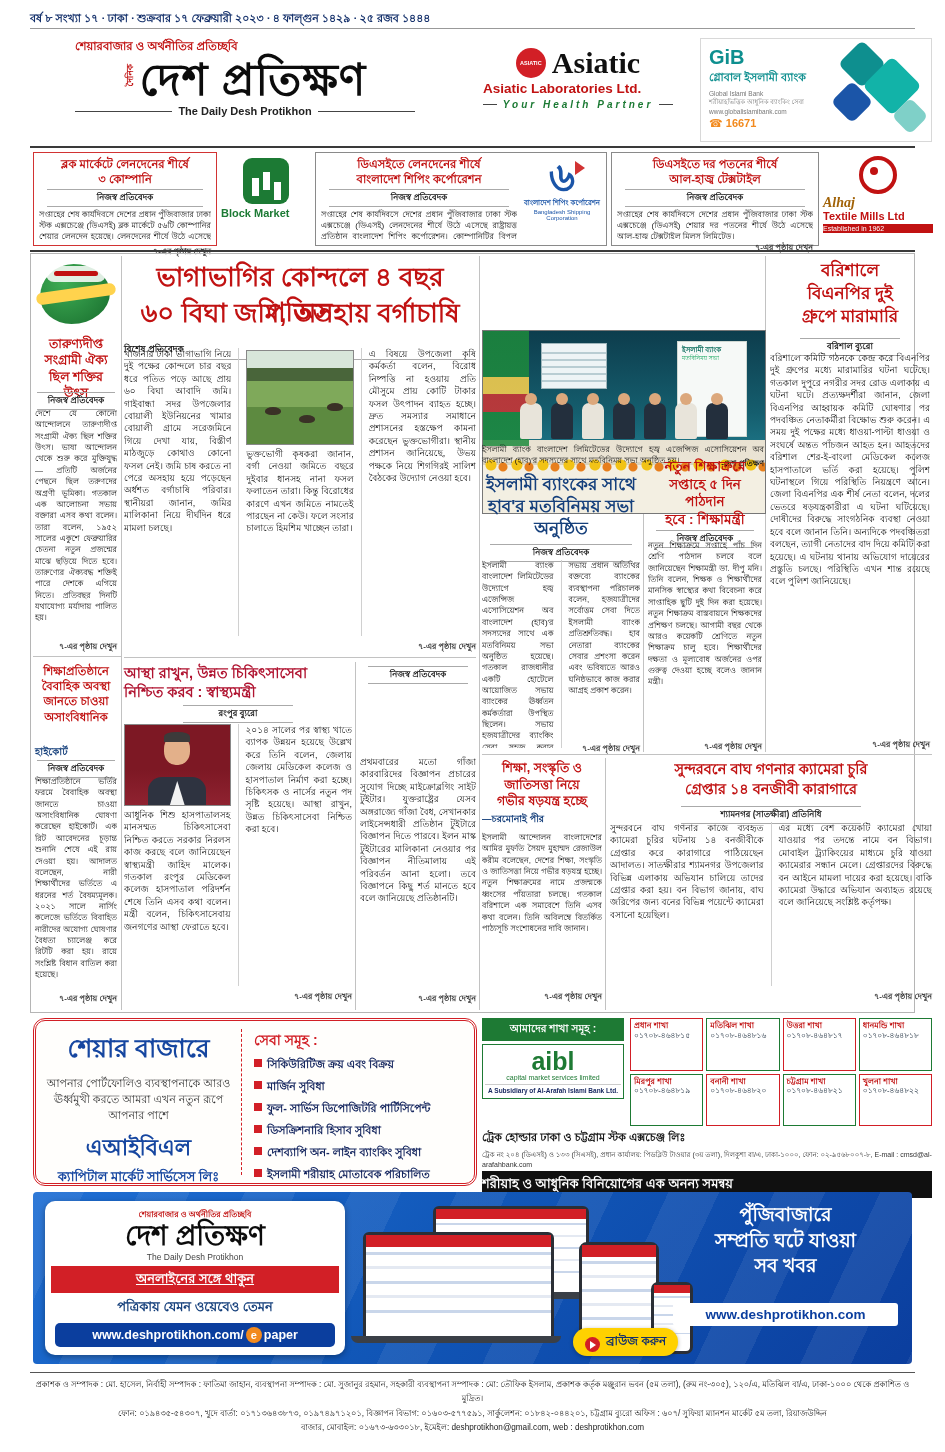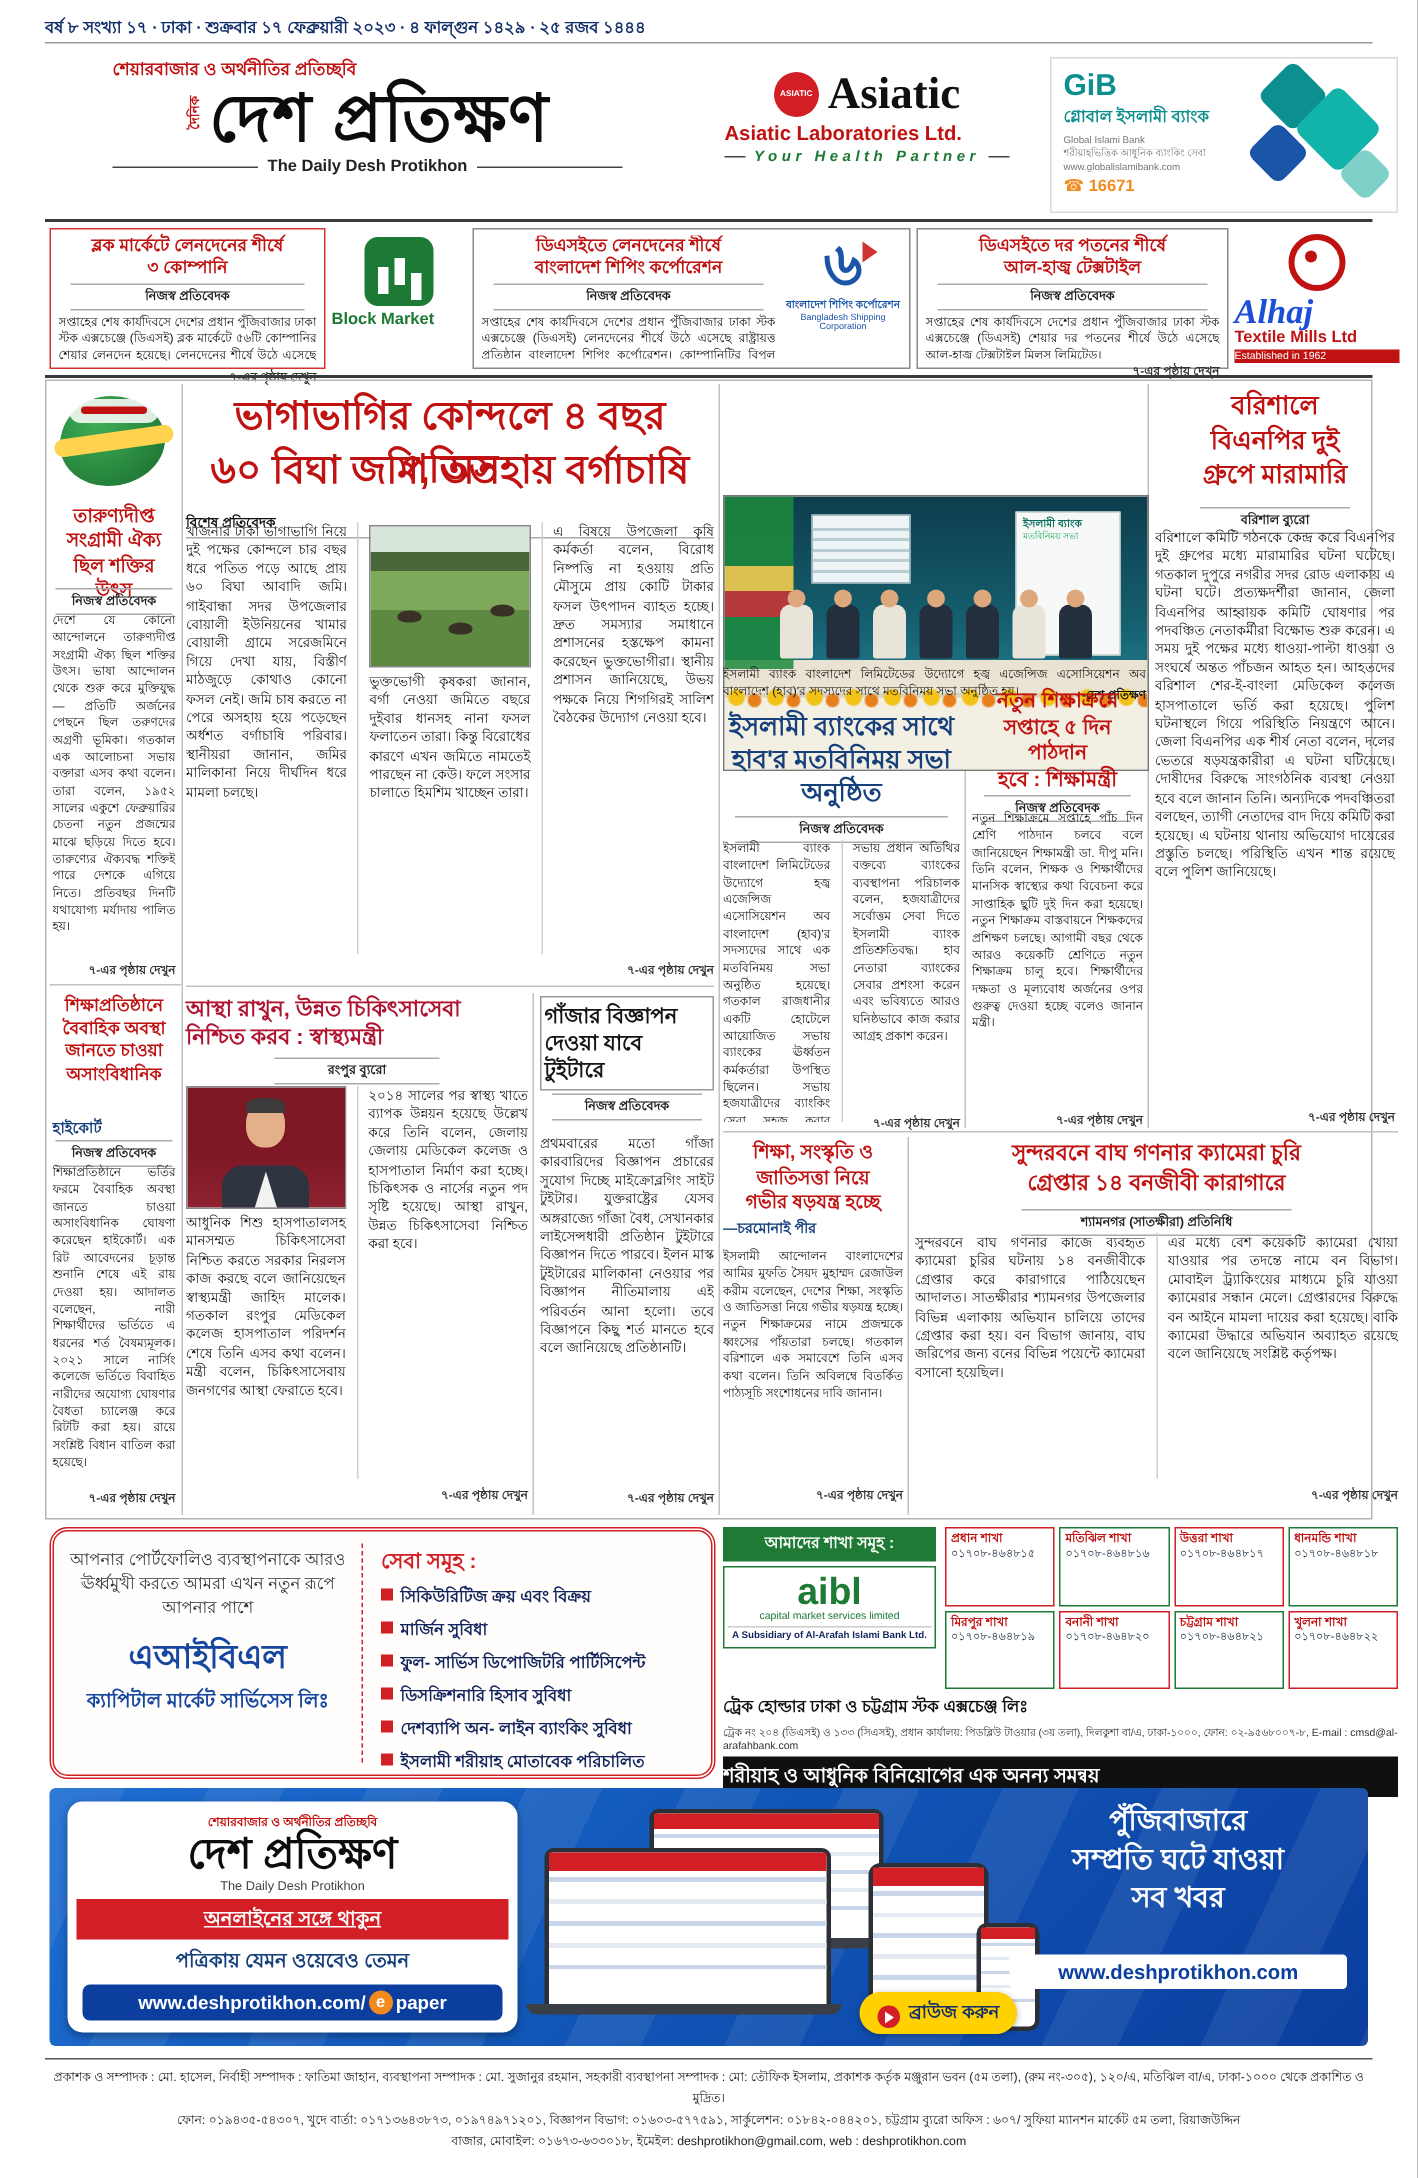--- a/index.html
+++ b/index.html
@@ -189,21 +189,21 @@
   <div class="abs brief" style="left:611px;top:152px;width:208px;height:94px;">
     <h3 class="hred">ডিএসইতে দর পতনের শীর্ষে</h3>
     <h3 class="hred">আল-হাজ্ব টেক্সটাইল</h3>
     <div class="byline">নিজস্ব প্রতিবেদক</div>
     <div class="b8 jt clip" style="height:30px;">সপ্তাহের শেষ কার্যদিবসে দেশের প্রধান পুঁজিবাজার ঢাকা স্টক এক্সচেঞ্জে (ডিএসই) শেয়ার দর পতনের শীর্ষে উঠে এসেছে আল-হাজ্ব টেক্সটাইল মিলস লিমিটেড।</div>
     <div class="more">৭-এর পৃষ্ঠায় দেখুন</div>
   </div>
 
   <div class="abs ctr" style="left:823px;top:154px;width:110px;height:90px;">
     <div class="alhaj-em"></div>
-    <div style="font-family:'Liberation Serif',serif;font-size:23px;font-weight:bold;font-style:italic;color:#1d4ed8;line-height:1;">Alhaj</div>
+    <div style="font-family:'Liberation Serif',serif;font-size:14px;font-weight:bold;font-style:italic;color:#a16207;line-height:1;">Alhaj</div>
     <div style="font-size:11px;font-weight:bold;color:#c11212;">Textile Mills Ltd</div>
     <div style="font-size:7px;color:#fff;background:#c11212;margin-top:2px;padding:1px 0;">Established in 1962</div>
   </div>
 
   <div class="hrh" style="left:30px;top:250px;width:885px;"></div>
 
   <div class="abs" style="left:30px;top:253px;width:885px;height:760px;border:1px solid #b5b5b5;box-sizing:border-box;"></div>
 
   <div class="vr" style="left:121px;top:256px;height:754px;"></div>
   <div class="vr" style="left:479px;top:256px;height:754px;"></div>
@@ -267,25 +267,20 @@
         <div class="pm-body"></div>
         <div class="pm-shirt"></div>
       </div>
       <div class="b9 jt">আধুনিক শিশু হাসপাতালসহ মানসম্মত চিকিৎসাসেবা নিশ্চিত করতে সরকার নিরলস কাজ করছে বলে জানিয়েছেন স্বাস্থ্যমন্ত্রী জাহিদ মালেক। গতকাল রংপুর মেডিকেল কলেজ হাসপাতাল পরিদর্শন শেষে তিনি এসব কথা বলেন। মন্ত্রী বলেন, চিকিৎসাসেবায় জনগণের আস্থা ফেরাতে হবে।</div>
     </div>
     <div class="col b9 jt clip">২০১৪ সালের পর স্বাস্থ্য খাতে ব্যাপক উন্নয়ন হয়েছে উল্লেখ করে তিনি বলেন, জেলায় জেলায় মেডিকেল কলেজ ও হাসপাতাল নির্মাণ করা হচ্ছে। চিকিৎসক ও নার্সের নতুন পদ সৃষ্টি হয়েছে। আস্থা রাখুন, উন্নত চিকিৎসাসেবা নিশ্চিত করা হবে।</div>
   </div>
   <div class="abs more" style="left:226px;top:988px;width:126px;">৭-এর পৃষ্ঠায় দেখুন</div>
 
   <div class="abs" style="left:360px;top:664px;width:116px;">
-    <div class="ctr" style="font-size:14px;font-weight:bold;color:#141414;line-height:1.3;border:1px solid #999;padding:3px 2px;">
-      <div>গাঁজার বিজ্ঞাপন</div>
-      <div>দেওয়া যাবে</div>
-      <div>টুইটারে</div>
-    </div>
     <div class="byline">নিজস্ব প্রতিবেদক</div>
   </div>
   <div class="abs b9 jt clip" style="left:360px;top:756px;width:116px;height:230px;">প্রথমবারের মতো গাঁজা কারবারিদের বিজ্ঞাপন প্রচারের সুযোগ দিচ্ছে মাইক্রোব্লগিং সাইট টুইটার। যুক্তরাষ্ট্রের যেসব অঙ্গরাজ্যে গাঁজা বৈধ, সেখানকার লাইসেন্সধারী প্রতিষ্ঠান টুইটারে বিজ্ঞাপন দিতে পারবে। ইলন মাস্ক টুইটারের মালিকানা নেওয়ার পর বিজ্ঞাপন নীতিমালায় এই পরিবর্তন আনা হলো। তবে বিজ্ঞাপনে কিছু শর্ত মানতে হবে বলে জানিয়েছে প্রতিষ্ঠানটি।</div>
   <div class="abs more" style="left:360px;top:990px;width:116px;">৭-এর পৃষ্ঠায় দেখুন</div>
 
   <div class="abs ph-event" style="left:482px;top:258px;">
     <div class="pe-drape"></div>
     <div class="pe-screen"></div>
     <div class="pe-board">
       <div class="l1">ইসলামী ব্যাংক</div>
@@ -357,20 +352,21 @@
     <div class="byline" style="width:180px;margin:2px auto;">শ্যামনগর (সাতক্ষীরা) প্রতিনিধি</div>
   </div>
   <div class="abs cols" style="left:610px;top:822px;width:322px;height:164px;">
     <div class="col b9 jt clip">সুন্দরবনে বাঘ গণনার কাজে ব্যবহৃত ক্যামেরা চুরির ঘটনায় ১৪ বনজীবীকে গ্রেপ্তার করে কারাগারে পাঠিয়েছেন আদালত। সাতক্ষীরার শ্যামনগর উপজেলার বিভিন্ন এলাকায় অভিযান চালিয়ে তাদের গ্রেপ্তার করা হয়। বন বিভাগ জানায়, বাঘ জরিপের জন্য বনের বিভিন্ন পয়েন্টে ক্যামেরা বসানো হয়েছিল।</div>
     <div class="col b9 jt clip">এর মধ্যে বেশ কয়েকটি ক্যামেরা খোয়া যাওয়ার পর তদন্তে নামে বন বিভাগ। মোবাইল ট্র্যাকিংয়ের মাধ্যমে চুরি যাওয়া ক্যামেরার সন্ধান মেলে। গ্রেপ্তারদের বিরুদ্ধে বন আইনে মামলা দায়ের করা হয়েছে। বাকি ক্যামেরা উদ্ধারে অভিযান অব্যাহত রয়েছে বলে জানিয়েছে সংশ্লিষ্ট কর্তৃপক্ষ।</div>
   </div>
   <div class="abs more" style="left:806px;top:988px;width:126px;">৭-এর পৃষ্ঠায় দেখুন</div>
 
   <div class="abs aibl-left" style="left:33px;top:1018px;width:444px;height:168px;">
     <div style="width:185px;text-align:center;">
+      <div style="font-size:25px;font-weight:bold;color:#1646a0;">শেয়ার বাজারে</div>
       <div style="font-size:11px;color:#333;line-height:1.45;margin-top:4px;">আপনার পোর্টফোলিও ব্যবস্থাপনাকে আরও ঊর্ধ্বমুখী করতে আমরা এখন নতুন রূপে আপনার পাশে</div>
       <div style="font-size:22px;font-weight:bold;color:#1646a0;margin-top:6px;">এআইবিএল</div>
       <div style="font-size:13px;font-weight:bold;color:#1646a0;">ক্যাপিটাল মার্কেট সার্ভিসেস লিঃ</div>
     </div>
     <div style="flex:1;border-left:1px dashed #d21f26;padding-left:12px;">
       <div style="font-size:14px;font-weight:bold;color:#d21f26;margin-bottom:3px;">সেবা সমূহ :</div>
       <ul class="svc" style="margin:0;padding:0;">
         <li>সিকিউরিটিজ ক্রয় এবং বিক্রয়</li>
         <li>মার্জিন সুবিধা</li>
         <li>ফুল- সার্ভিস ডিপোজিটরি পার্টিসিপেন্ট</li>

